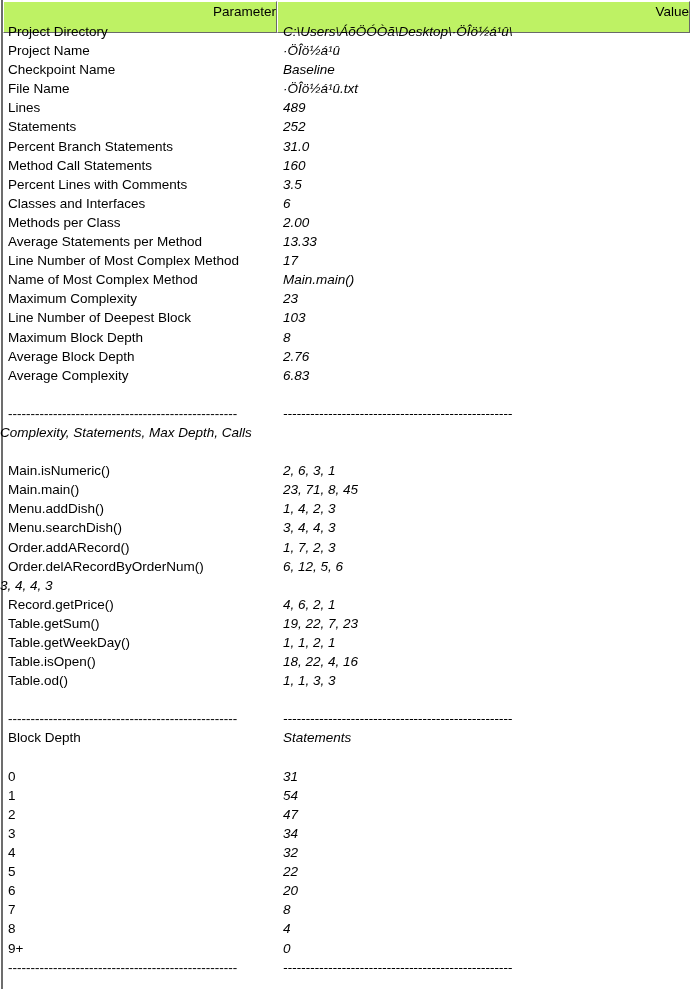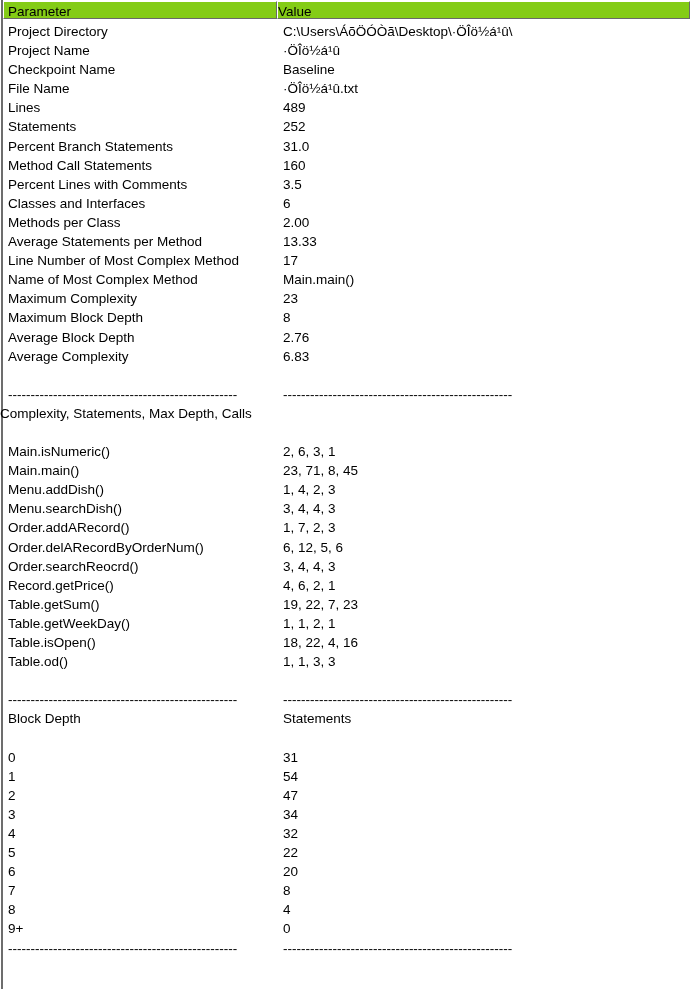--- a/index.html
+++ b/index.html
@@ -22,30 +22,31 @@
   }
   
   #header-bar {
     position: absolute;
     left: 3px; top: 1px;
     height: 21px;
     display: flex;
   }
   .hcell {
     box-sizing: border-box;
-    height: 18px;
-    background: #84cc16;
+    height: 32px;
+    background: #bef264;
     border-top: 1px solid #ffffff;
     border-left: 1px solid #ffffff;
     border-right: 1px solid #696969;
     border-bottom: 1px solid #696969;
     line-height: 19px;
     white-space: nowrap;
     overflow: hidden;
     cursor: default;
+    text-align: right;
   }
   .hcell.param { width: 274px; padding-left: 4px; }
   .hcell.value { width: 413px; }
   
   #report-body {
     position: absolute;
     left: 0; top: 22px;
     width: 696px;
   }
   .line {
@@ -57,20 +58,21 @@
   .cell-p {
     box-sizing: border-box;
     flex: none;
     width: 283px;
     padding-left: 8px;
     overflow: visible;
   }
   .cell-v {
     flex: 1 1 auto;
     overflow: hidden;
+    font-style: italic;
   }
 </style>
 </head>
 <body>
 
 <div id="app">
   <div id="left-border"></div>
 
   <div id="header-bar">
     <div class="hcell param">Parameter</div>
@@ -132,20 +134,24 @@
       </div>
       <div class="line">
         <span class="cell-p">Name of Most Complex Method</span>
         <span class="cell-v">Main.main()</span>
       </div>
       <div class="line">
         <span class="cell-p">Maximum Complexity</span>
         <span class="cell-v">23</span>
       </div>
       <div class="line">
+        <span class="cell-p">Line Number of Deepest Block</span>
+        <span class="cell-v">103</span>
+      </div>
+      <div class="line">
         <span class="cell-p">Maximum Block Depth</span>
         <span class="cell-v">8</span>
       </div>
       <div class="line">
         <span class="cell-p">Average Block Depth</span>
         <span class="cell-v">2.76</span>
       </div>
       <div class="line">
         <span class="cell-p">Average Complexity</span>
         <span class="cell-v">6.83</span>
@@ -183,21 +189,20 @@
       </div>
       <div class="line">
         <span class="cell-p">Order.addARecord()</span>
         <span class="cell-v">1, 7, 2, 3</span>
       </div>
       <div class="line">
         <span class="cell-p">Order.delARecordByOrderNum()</span>
         <span class="cell-v">6, 12, 5, 6</span>
       </div>
       <div class="line">
-        <span class="cell-p">Order.searchReocrd()</span>
         <span class="cell-v">3, 4, 4, 3</span>
       </div>
       <div class="line">
         <span class="cell-p">Record.getPrice()</span>
         <span class="cell-v">4, 6, 2, 1</span>
       </div>
       <div class="line">
         <span class="cell-p">Table.getSum()</span>
         <span class="cell-v">19, 22, 7, 23</span>
       </div>

